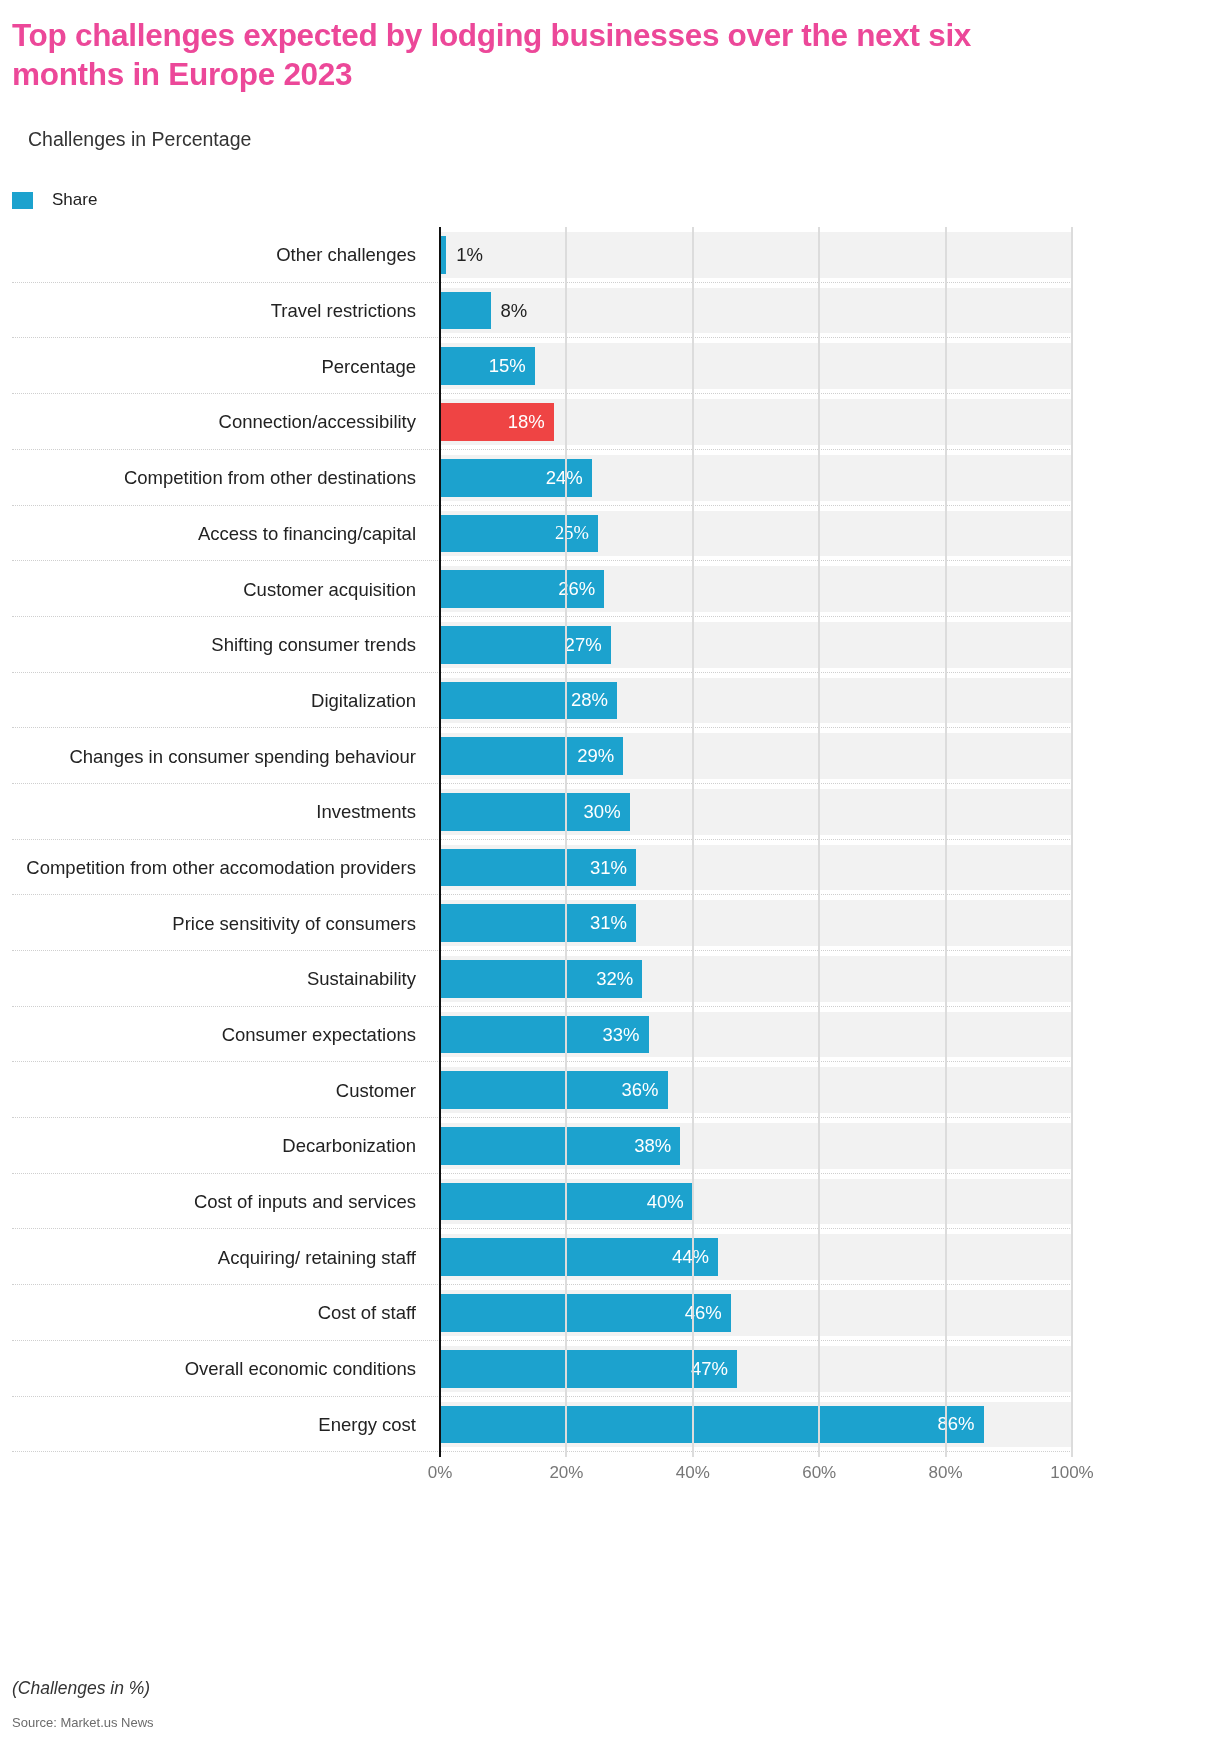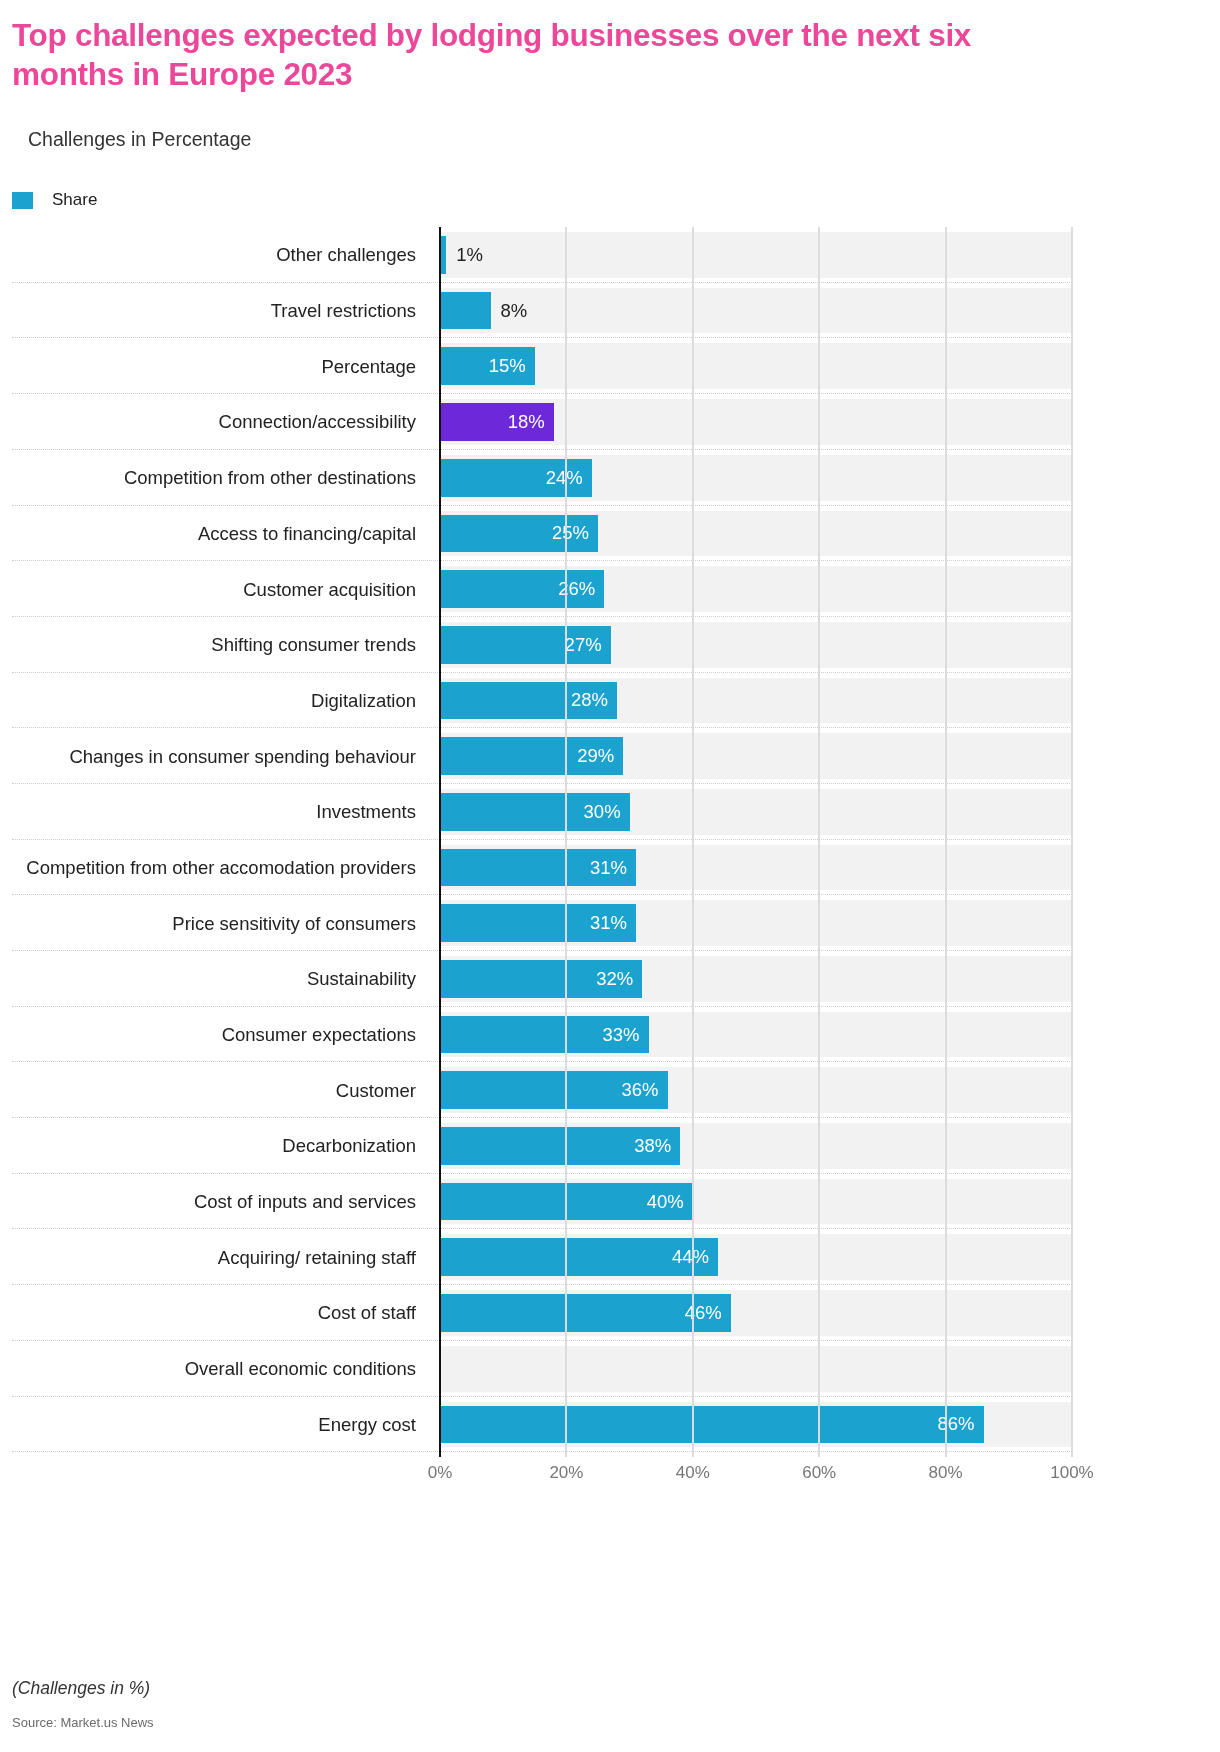--- a/index.html
+++ b/index.html
@@ -226,37 +226,37 @@
           <div class="rowsep"></div>
           <div class="cat-label">Percentage</div>
           <div class="bar" style="width: 94.8px; background: rgb(28, 162, 206);">
             <span class="bar-value">15%</span>
           </div>
         </div>
         <div class="row">
           <div class="band"></div>
           <div class="rowsep"></div>
           <div class="cat-label">Connection/accessibility</div>
-          <div class="bar" style="width: 113.76px; background: #6d28d9;">
+          <div class="bar" style="width: 113.76px; background: #ef4444;">
             <span class="bar-value">18%</span>
           </div>
         </div>
         <div class="row">
           <div class="band"></div>
           <div class="rowsep"></div>
           <div class="cat-label">Competition from other destinations</div>
           <div class="bar" style="width: 151.68px; background: rgb(28, 162, 206);">
             <span class="bar-value">24%</span>
           </div>
         </div>
         <div class="row">
           <div class="band"></div>
           <div class="rowsep"></div>
           <div class="cat-label">Access to financing/capital</div>
-          <div class="bar" style="width: 158px; background: rgb(28, 162, 206);">
+          <div class="bar" style="width: 158px; background: rgb(28, 162, 206); font-family: Liberation Serif, serif;">
             <span class="bar-value">25%</span>
           </div>
         </div>
         <div class="row">
           <div class="band"></div>
           <div class="rowsep"></div>
           <div class="cat-label">Customer acquisition</div>
           <div class="bar" style="width: 164.32px; background: rgb(28, 162, 206);">
             <span class="bar-value">26%</span>
           </div>
@@ -362,20 +362,23 @@
           <div class="rowsep"></div>
           <div class="cat-label">Cost of staff</div>
           <div class="bar" style="width: 290.72px; background: rgb(28, 162, 206);">
             <span class="bar-value">46%</span>
           </div>
         </div>
         <div class="row">
           <div class="band"></div>
           <div class="rowsep"></div>
           <div class="cat-label">Overall economic conditions</div>
+          <div class="bar" style="width: 297.04px; background: rgb(28, 162, 206);">
+            <span class="bar-value">47%</span>
+          </div>
         </div>
         <div class="row">
           <div class="band"></div>
           <div class="rowsep"></div>
           <div class="cat-label">Energy cost</div>
           <div class="bar" style="width: 543.52px; background: rgb(28, 162, 206);">
             <span class="bar-value">86%</span>
           </div>
         </div>
       </div>

